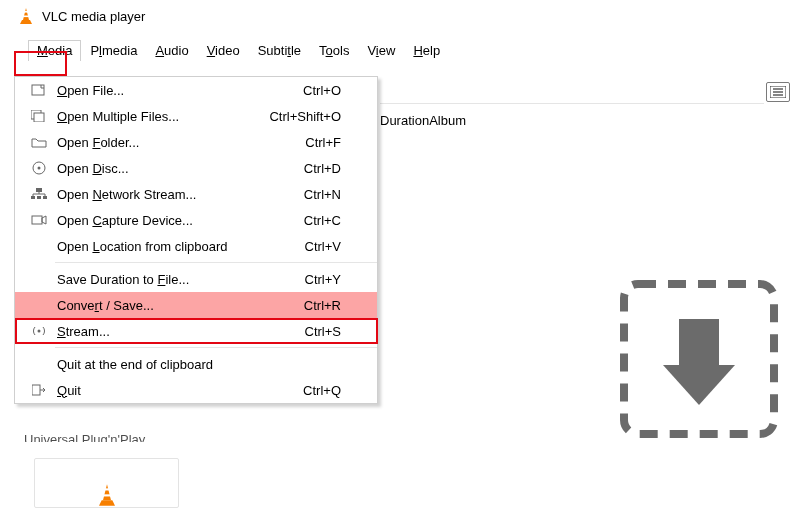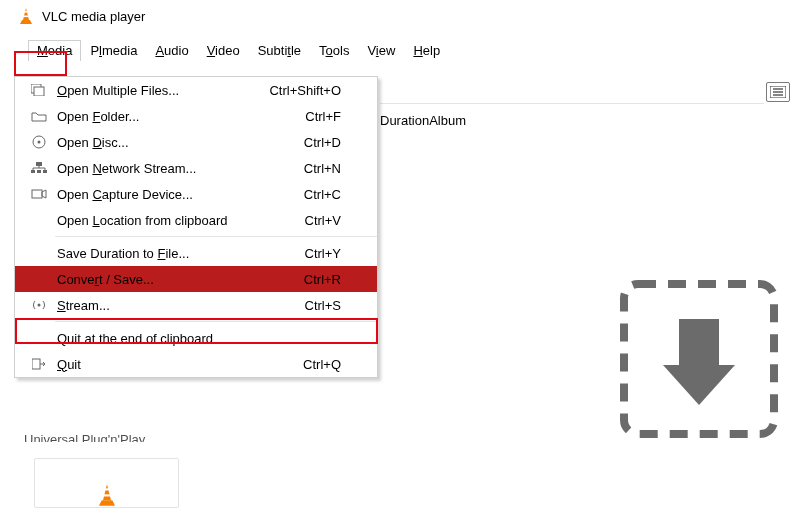--- a/index.html
+++ b/index.html
@@ -17,21 +17,21 @@
   .menubar-item.active { background: #fff; border: 1px solid #cfcfcf; border-bottom: none; border-top: 1px solid #cfcfcf; padding: 2px 8px 3px 8px; }
   .mnemonic { text-decoration: underline; }
   .hl-media { position: absolute; left: 14px; top: 51px; width: 53px; height: 25px; border: 2px solid #e30613; pointer-events: none; }
 
   
   .dropdown { position: absolute; left: 14px; top: 76px; width: 364px; background: #fff; border: 1px solid #cfcfcf; box-shadow: 3px 3px 3px rgba(0,0,0,.18); }
   .menu-row { display: flex; align-items: center; height: 26px; padding: 0 36px 0 12px; font-size: 13px; color: #000; position: relative; }
   .menu-row .icon-slot { width: 24px; display: flex; justify-content: center; }
   .menu-row .label { flex: 1; padding-left: 6px; }
   .menu-row .shortcut { color: #000; font-size: 13px; }
-  .menu-row.highlight { background: #b91c1c; justify-content: flex-end; }
+  .menu-row.highlight { background: #fca5a5; justify-content: flex-end; }
   .menu-sep { height: 1px; background: #e5e5e5; margin: 3px 0 3px 40px; }
   .submenu-arrow { position: absolute; right: 14px; font-size: 10px; color: #000; }
   .hl-convert { position: absolute; left: 15px; top: 318px; width: 363px; height: 26px; border: 2px solid #e30613; pointer-events: none; z-index: 5; }
 
   
   .col-headers { position: absolute; left: 380px; top: 108px; right: 10px; height: 24px; display: flex; align-items: center; font-size: 13px; color: #000; }
   .top-rule { position: absolute; left: 380px; right: 36px; top: 103px; height: 1px; background: #e5e5e5; }
 
   
   .playlist-btn { position: absolute; right: 10px; top: 82px; width: 24px; height: 20px; border: 1px solid #7a7a7a; display: flex; align-items: center; justify-content: center; border-radius: 2px; background: #fff; }
@@ -81,20 +81,30 @@
       <line x1="3" y1="3" x2="13" y2="3" stroke="#333" stroke-width="1.2"></line>
       <line x1="3" y1="6" x2="13" y2="6" stroke="#333" stroke-width="1.2"></line>
       <line x1="3" y1="9" x2="13" y2="9" stroke="#333" stroke-width="1.2"></line>
     </svg>
   </div>
 
   <div class="dropdown">
     <div class="menu-row">
       <span class="icon-slot">
           <svg width="16" height="12">
+            <rect x="1" y="1" width="12" height="10" fill="none" stroke="#666"></rect>
+            <polyline points="10,1 10,4 13,4" fill="none" stroke="#666"></polyline>
+          </svg>
+        </span>
+      <span class="label"><span class="mnemonic">O</span><span>pen File...</span></span>
+      <span class="shortcut">Ctrl+O</span>
+    </div>
+    <div class="menu-row">
+      <span class="icon-slot">
+          <svg width="16" height="12">
             <rect x="0" y="0" width="10" height="9" fill="none" stroke="#666"></rect>
             <rect x="3" y="3" width="10" height="9" fill="#fff" stroke="#666"></rect>
           </svg>
         </span>
       <span class="label"><span class="mnemonic">O</span><span>pen Multiple Files...</span></span>
       <span class="shortcut">Ctrl+Shift+O</span>
     </div>
     <div class="menu-row">
       <span class="icon-slot">
           <svg width="16" height="12">

